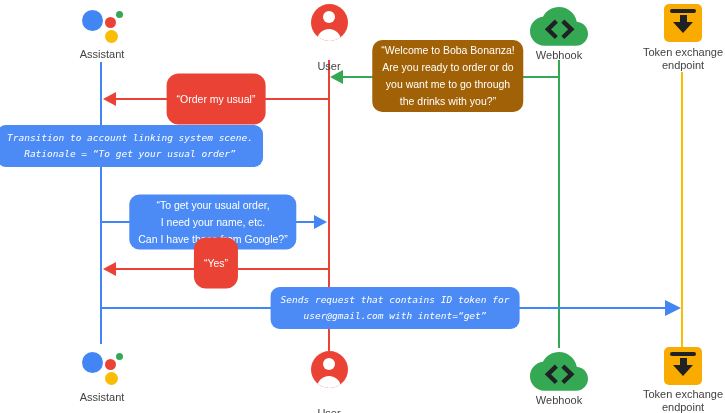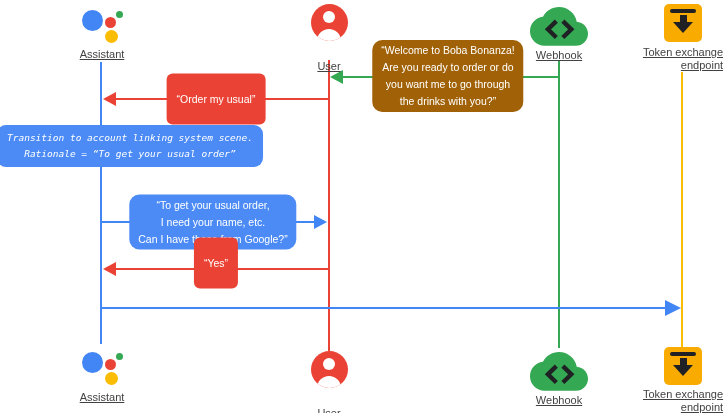--- a/index.html
+++ b/index.html
@@ -20,30 +20,30 @@
   .head-left-green{border-top:7px solid transparent;border-bottom:7px solid transparent;border-right:13px solid #34A853;}
   .head-right-blue{border-top:7px solid transparent;border-bottom:7px solid transparent;border-left:13px solid #4285F4;}
   .head-right-blue-lg{border-top:8px solid transparent;border-bottom:8px solid transparent;border-left:16px solid #4285F4;}
   
   .bubble{
     position:absolute;z-index:3;transform:translate(-50%,-50%);
     color:#fff;text-align:center;white-space:pre-line;
     font-size:10.5px;line-height:17px;padding:2px 9px;border-radius:10px;
   }
   .b-green{background:#a16207;}
-  .b-red{background:#EA4335;border-radius:6px;padding:17px 10px;}
+  .b-red{background:#EA4335;border-radius:12px;padding:17px 10px;}
   .b-blue{background:#4C8BF5;}
   .b-mono{
     background:#4C8BF5;font-family:"DejaVu Sans Mono",monospace;font-style:italic;
     font-size:9.5px;line-height:16px;padding:5px 10px;border-radius:9px;
   }
   
   .actor{position:absolute;width:110px;display:flex;flex-direction:column;align-items:center;z-index:2;}
   .actor-label{
-    font-size:11px;line-height:12.5px;color:#424242;text-align:right;white-space:pre-line;text-decoration:underline;
+    font-size:11px;line-height:12.5px;color:#424242;text-align:center;white-space:pre-line;
   }
   
   .assistant-logo{position:relative;width:46px;height:42px;}
   .assistant-logo .c{position:absolute;border-radius:50%;display:block;}
   .assistant-logo .c-blue{left:3px;top:8px;width:21px;height:21px;background:#4285F4;}
   .assistant-logo .c-red{left:26px;top:15px;width:11px;height:11px;background:#EA4335;}
   .assistant-logo .c-green{left:37px;top:9px;width:7px;height:7px;background:#34A853;}
   .assistant-logo .c-yellow{left:26px;top:28px;width:13px;height:13px;background:#FBBC04;}
   
   .user-icon{position:relative;width:37px;height:37px;border-radius:50%;background:#EA4335;overflow:hidden;}
@@ -96,20 +96,22 @@
 
   <div class="bubble b-mono" style="left:130px;top:146px;">Transition to account linking system scene.
 Rationale = “To get your usual order”</div>
 
   <div class="bubble b-blue" style="left:213px;top:222px;">“To get your usual order,
 I need your name, etc.
 Can I have those from Google?”</div>
 
   <div class="bubble b-red" style="left:216px;top:263px;">“Yes”</div>
 
+  <div class="bubble b-mono" style="left:395px;top:308px;">Sends request that contains ID token for
+user@gmail.com with intent=“get”</div>
 
   <div class="actor" style="left:47px;top:2px;">
     <div class="assistant-logo">
       <span class="c c-blue"></span>
         <span class="c c-red"></span>
         <span class="c c-green"></span>
         <span class="c c-yellow"></span>
     </div>
     <div class="actor-label mt-c">Assistant</div>
   </div>

